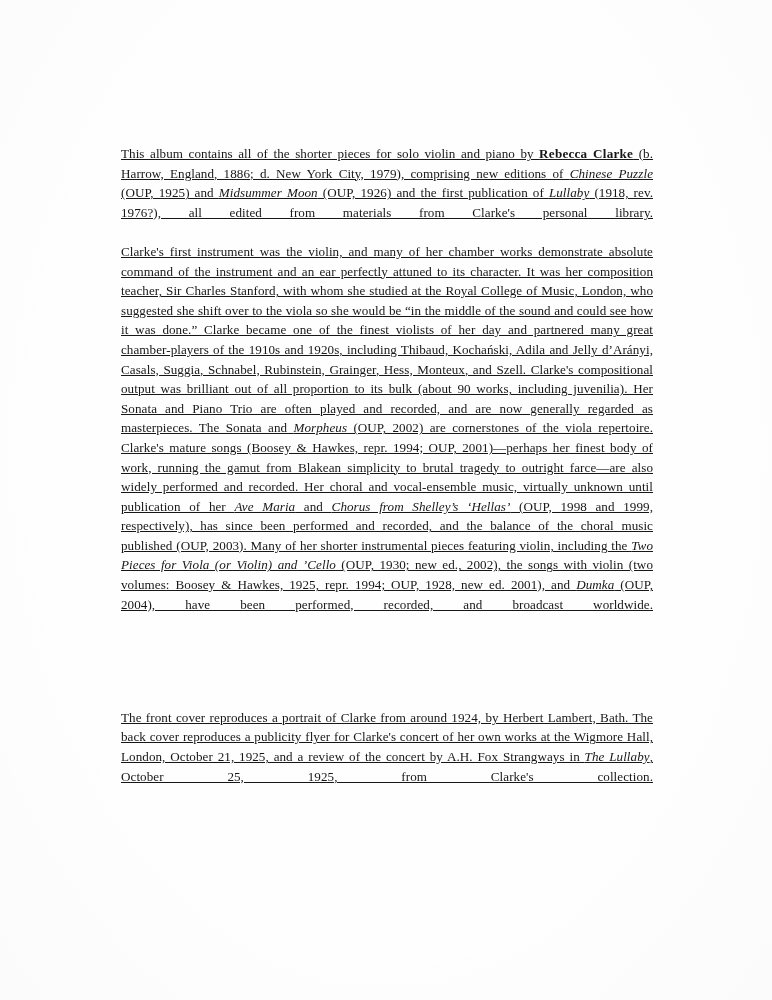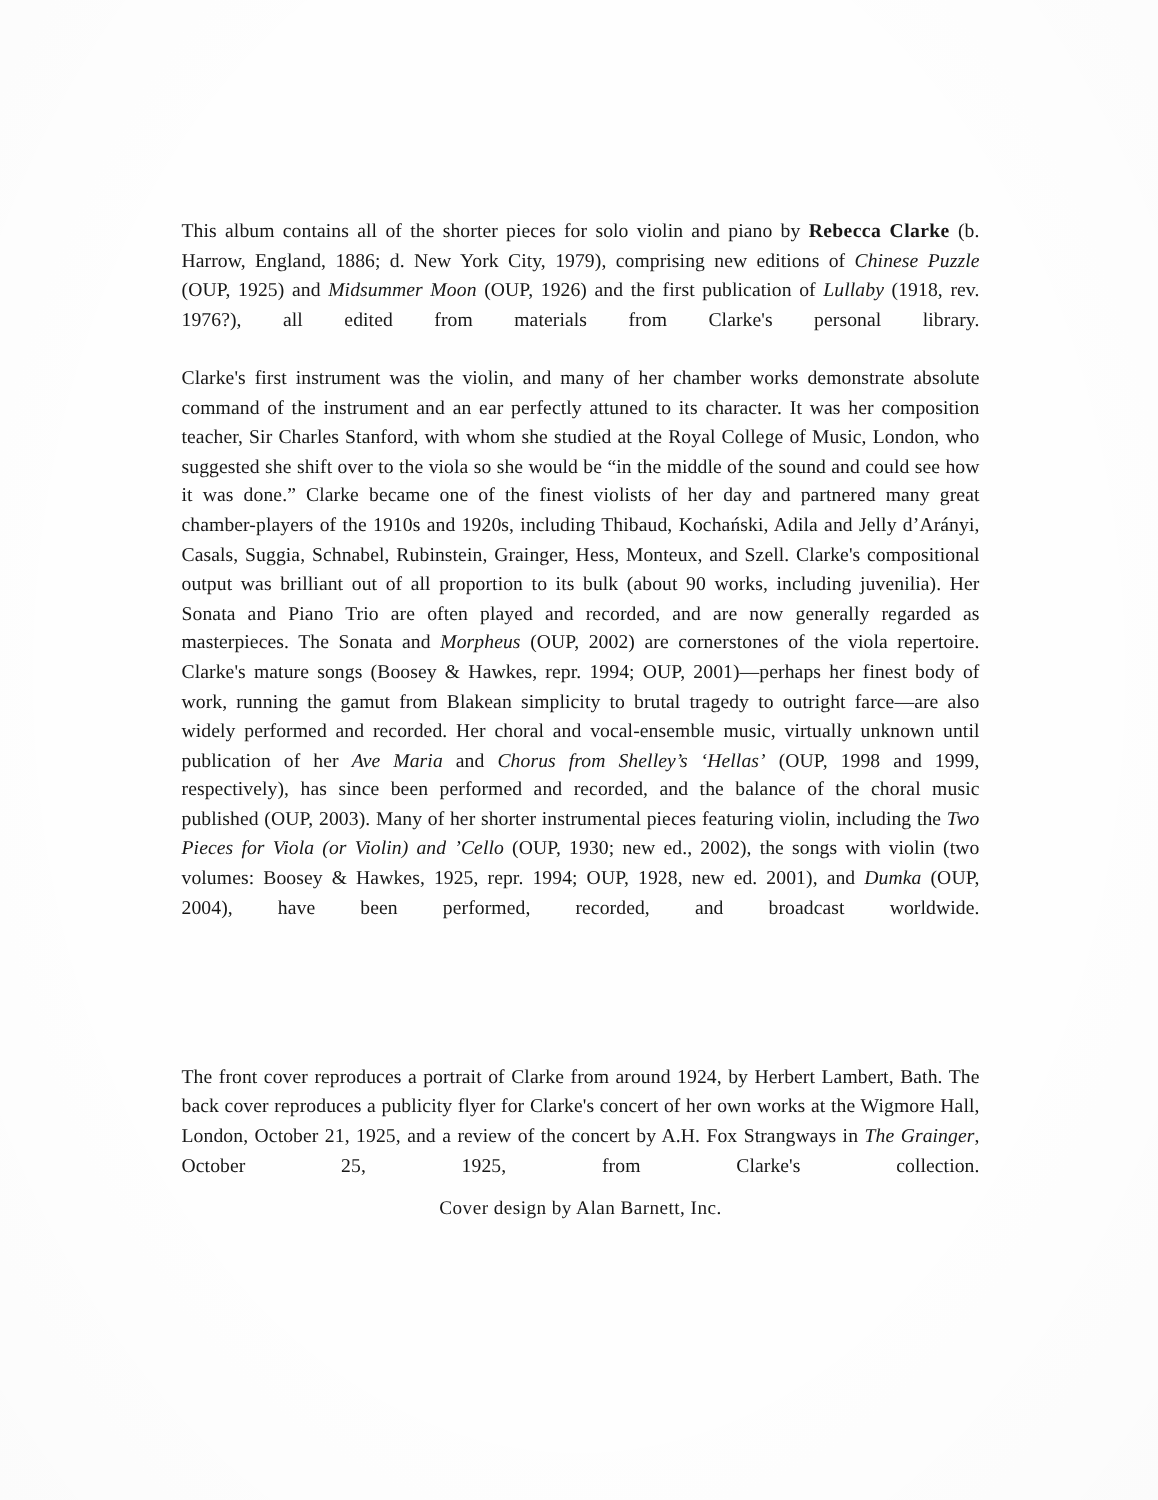--- a/index.html
+++ b/index.html
@@ -33,20 +33,21 @@
 
   .para {
     text-align: justify;
     text-justify: inter-word;
     font-size: 13.1px;
     line-height: 19.6px;
     color: #171717;
     margin: 0;
     letter-spacing: 0.06px;
     word-spacing: 0.2px;
+    text-decoration: underline;
     -webkit-font-smoothing: antialiased;
   }
 
   .para + .para {
   }
 
   
   .para::after {
     content: "";
     display: inline-block;
@@ -94,19 +95,18 @@
   <div class="scan-tint"></div>
 
   <div class="text-column">
 
     <p class="para"><span>This album contains all of the shorter pieces for solo violin and piano by </span><strong>Rebecca Clarke</strong><span> (b. Harrow, England, 1886; d. New York City, 1979), comprising new editions of </span><em>Chinese Puzzle</em><span> (OUP, 1925) and </span><em>Midsummer Moon</em><span> (OUP, 1926) and the first publication of </span><em>Lullaby</em><span> (1918, rev. 1976?), all edited from materials from Clarke's personal library.</span></p>
 
     <p class="para"><span>Clarke's first instrument was the violin, and many of her chamber works demonstrate absolute command of the instrument and an ear perfectly attuned to its character. It was her composition teacher, Sir Charles Stanford, with whom she studied at the Royal College of Music, London, who suggested she shift over to the viola so she would be “in the middle of the sound and could see how it was done.” Clarke became one of the finest violists of her day and partnered many great chamber-players of the 1910s and 1920s, including Thibaud, Kochański, Adila and Jelly d’Arányi, Casals, Suggia, Schnabel, Rubinstein, Grainger, Hess, Monteux, and Szell. Clarke's compositional output was brilliant out of all proportion to its bulk (about 90 works, including juvenilia). Her Sonata and Piano Trio are often played and recorded, and are now generally regarded as masterpieces. The Sonata and </span><em>Morpheus</em><span> (OUP, 2002) are cornerstones of the viola repertoire. Clarke's mature songs (Boosey &amp; Hawkes, repr. 1994; OUP, 2001)—perhaps her finest body of work, running the gamut from Blakean simplicity to brutal tragedy to outright farce—are also widely performed and recorded. Her choral and vocal-ensemble music, virtually unknown until publication of her </span><em>Ave Maria</em><span> and </span><em>Chorus from Shelley’s ‘Hellas’</em><span> (OUP, 1998 and 1999, respectively), has since been performed and recorded, and the balance of the choral music published (OUP, 2003). Many of her shorter instrumental pieces featuring violin, including the </span><em>Two Pieces for Viola (or Violin) and ’Cello</em><span> (OUP, 1930; new ed., 2002), the songs with violin (two volumes: Boosey &amp; Hawkes, 1925, repr. 1994; OUP, 1928, new ed. 2001), and </span><em>Dumka</em><span> (OUP, 2004), have been performed, recorded, and broadcast worldwide.</span></p>
 
     <div class="gap-block"></div>
 
-    <p class="para"><span>The front cover reproduces a portrait of Clarke from around 1924, by Herbert Lambert, Bath. The back cover reproduces a publicity flyer for Clarke's concert of her own works at the Wigmore Hall, London, October 21, 1925, and a review of the concert by A.H. Fox Strangways in </span><em>The Grainger</em><span>, October 25, 1925, from Clarke's collection.</span></p>
+    <p class="para"><span>The front cover reproduces a portrait of Clarke from around 1924, by Herbert Lambert, Bath. The back cover reproduces a publicity flyer for Clarke's concert of her own works at the Wigmore Hall, London, October 21, 1925, and a review of the concert by A.H. Fox Strangways in </span><em>The Lullaby</em><span>, October 25, 1925, from Clarke's collection.</span></p>
 
   </div>
 
-  <div class="credit-line">Cover design by Alan Barnett, Inc.</div>
 
 </div>
 
 </body></html>

